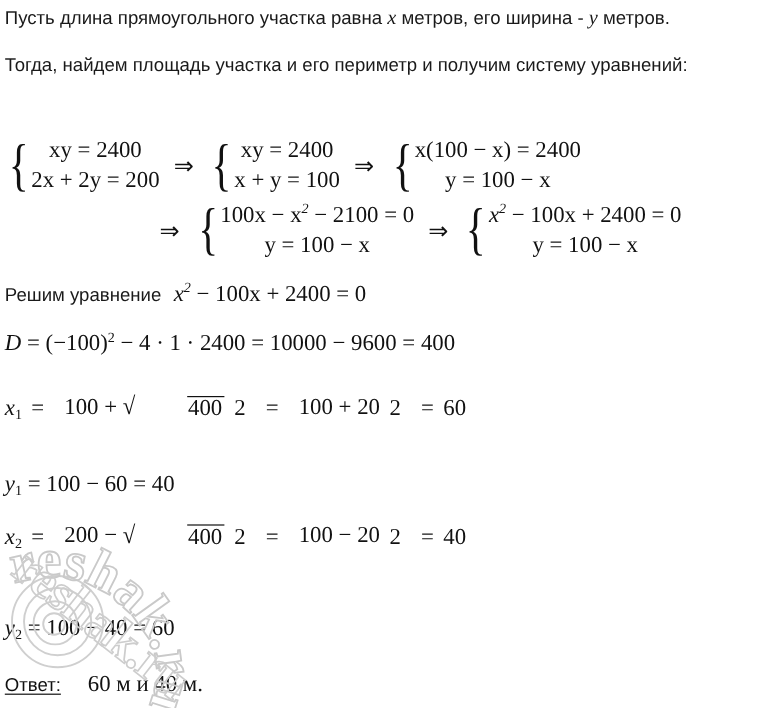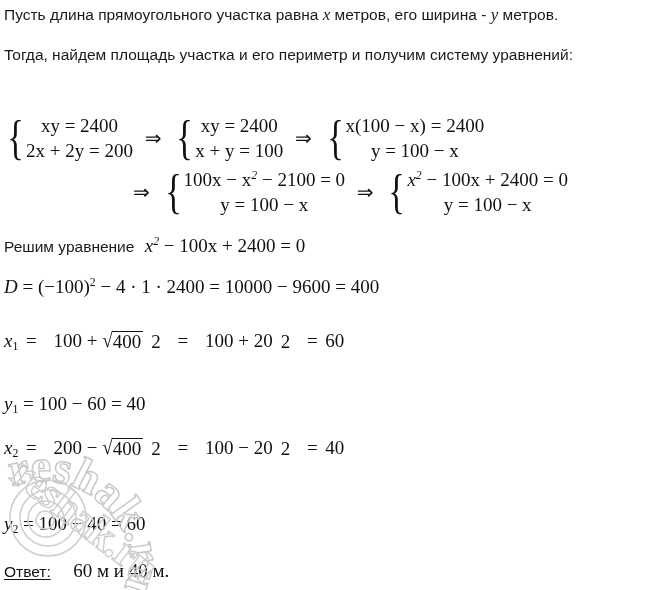--- a/index.html
+++ b/index.html
@@ -141,20 +141,21 @@
     font-family: "Liberation Serif", serif;
     font-size: 19px;
     line-height: 19px;
     transform: scaleY(1.08);
     margin-right: -1px;
   }
   .sqrt .rand {
     border-top: 1.5px solid #111;
     padding: 0 2px 0 1px;
     line-height: 20px;
+    margin-left: 44px;
   }
 
   
   .eqline {
     position: absolute;
     white-space: nowrap;
   }
 
   .underlined {
     text-decoration: underline;

